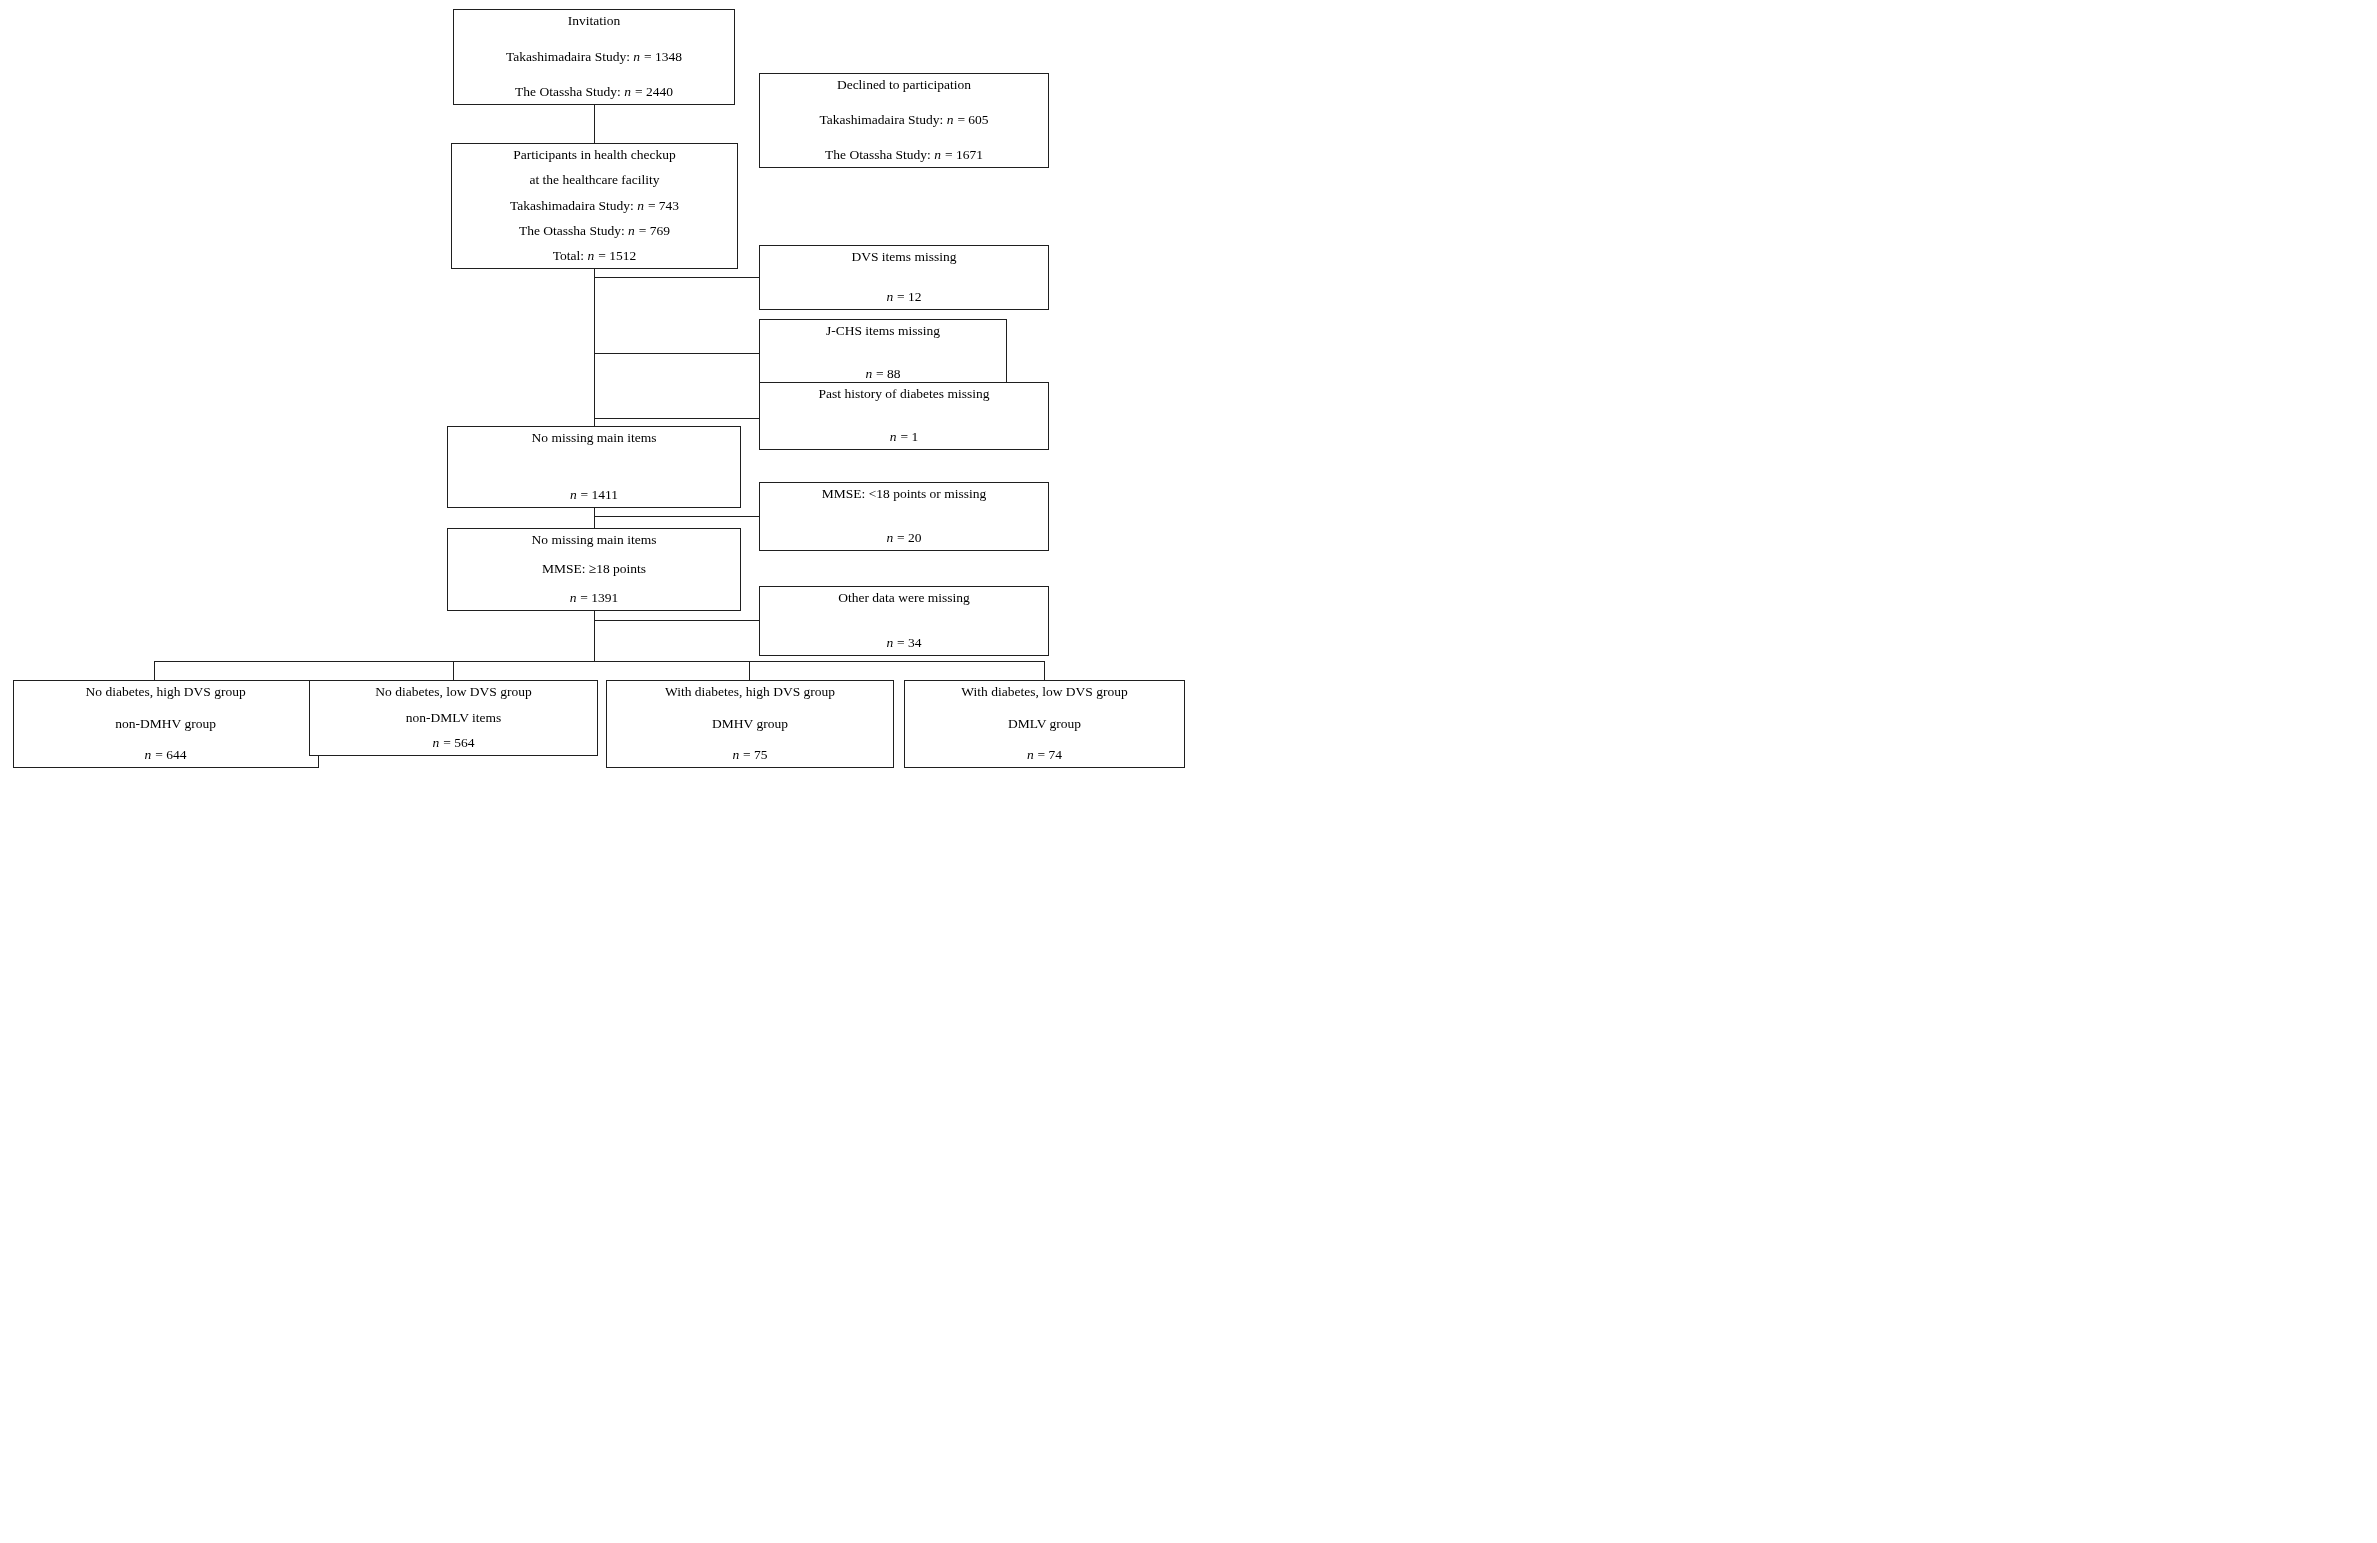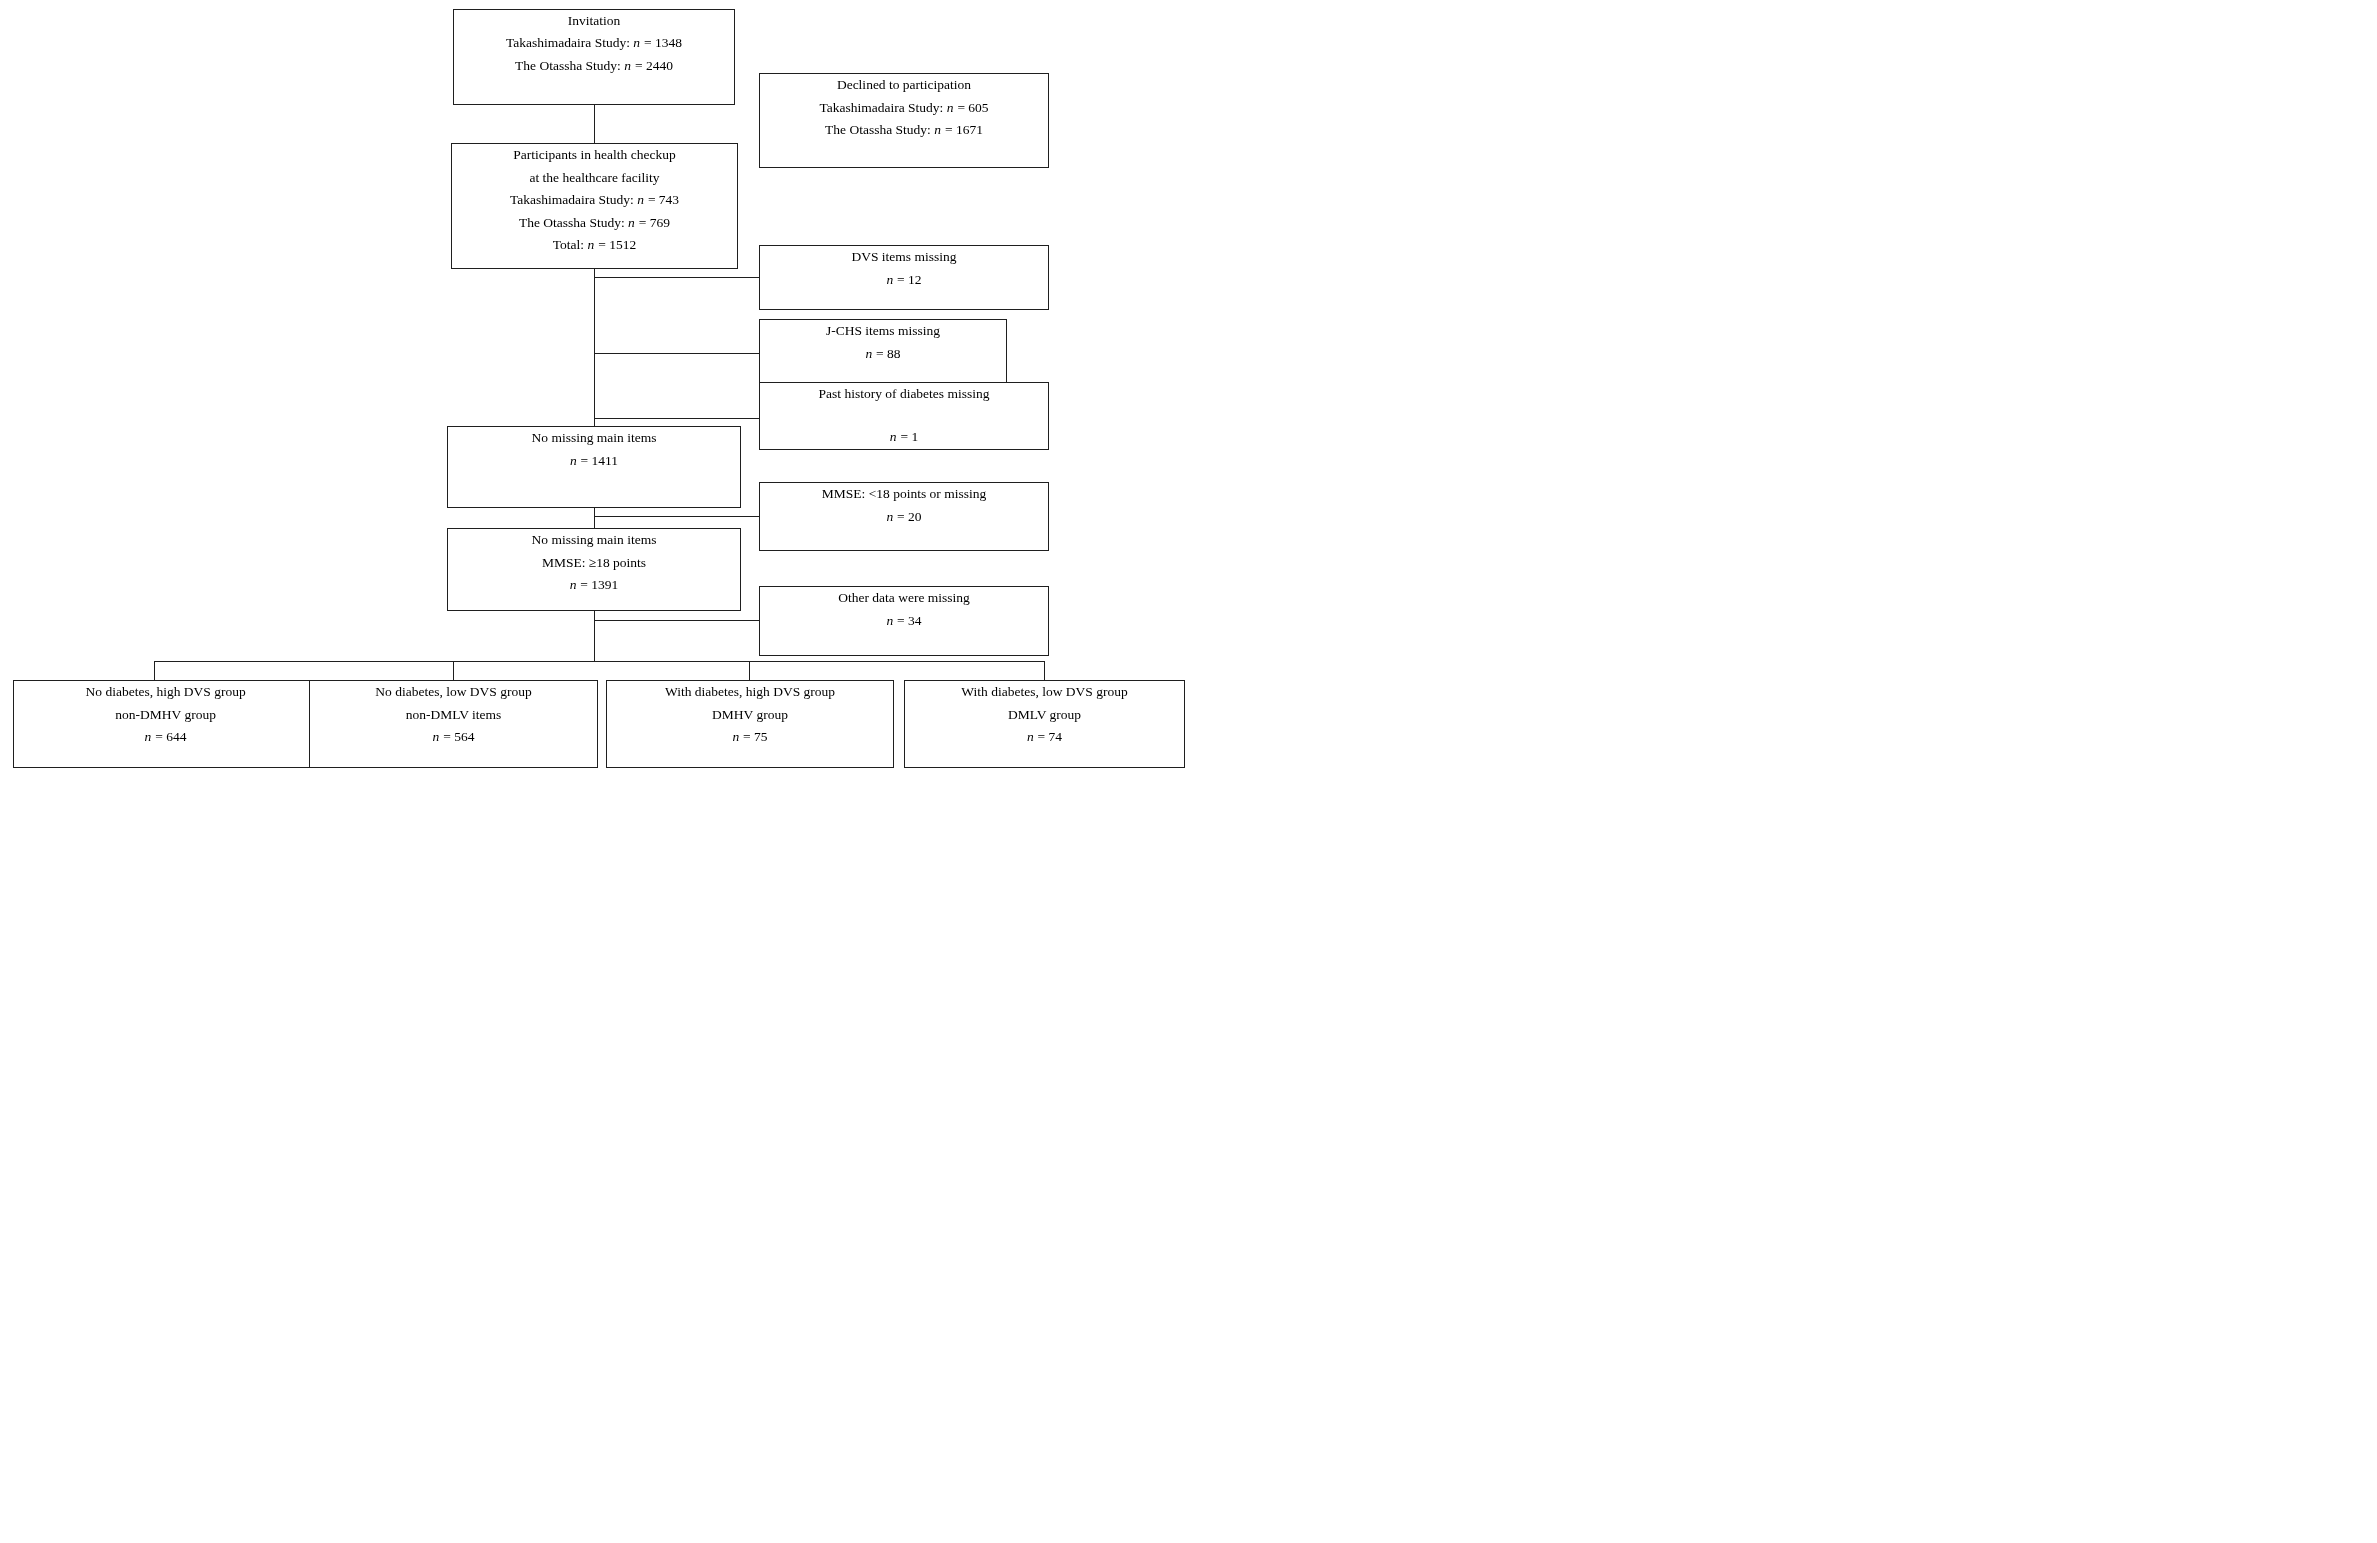--- a/index.html
+++ b/index.html
@@ -16,21 +16,21 @@
     color: #000000;
     overflow: hidden;
   }
   .box {
     position: absolute;
     box-sizing: border-box;
     border: 1.3px solid #1f1f1f;
     background: #ffffff;
     display: flex;
     flex-direction: column;
-    justify-content: flex-start;
+    justify-content: space-between;
     align-items: center;
     text-align: center;
     font-size: 13.5px;
     line-height: 22.6px;
     z-index: 2;
   }
   .box .line {
     white-space: nowrap;
   }
   .box .line i {
@@ -105,21 +105,21 @@
       <div class="line">Other data were missing</div>
       <div class="line"><i>n</i> = 34</div>
     </div>
 
   <div class="box" style="left:12.6px; top:680px; width:306px; height:88px;">
       <div class="line">No diabetes, high DVS group</div>
       <div class="line">non-DMHV group</div>
       <div class="line"><i>n</i> = 644</div>
     </div>
 
-  <div class="box" style="left:309px; top:680px; width:289px; height:88px;">
+  <div class="box" style="left:309px; top:680px; width:289px; height:76px;">
       <div class="line">No diabetes, low DVS group</div>
       <div class="line">non-DMLV items</div>
       <div class="line"><i>n</i> = 564</div>
     </div>
 
   <div class="box" style="left:606px; top:680px; width:288px; height:88px;">
       <div class="line">With diabetes, high DVS group</div>
       <div class="line">DMHV group</div>
       <div class="line"><i>n</i> = 75</div>
     </div>

